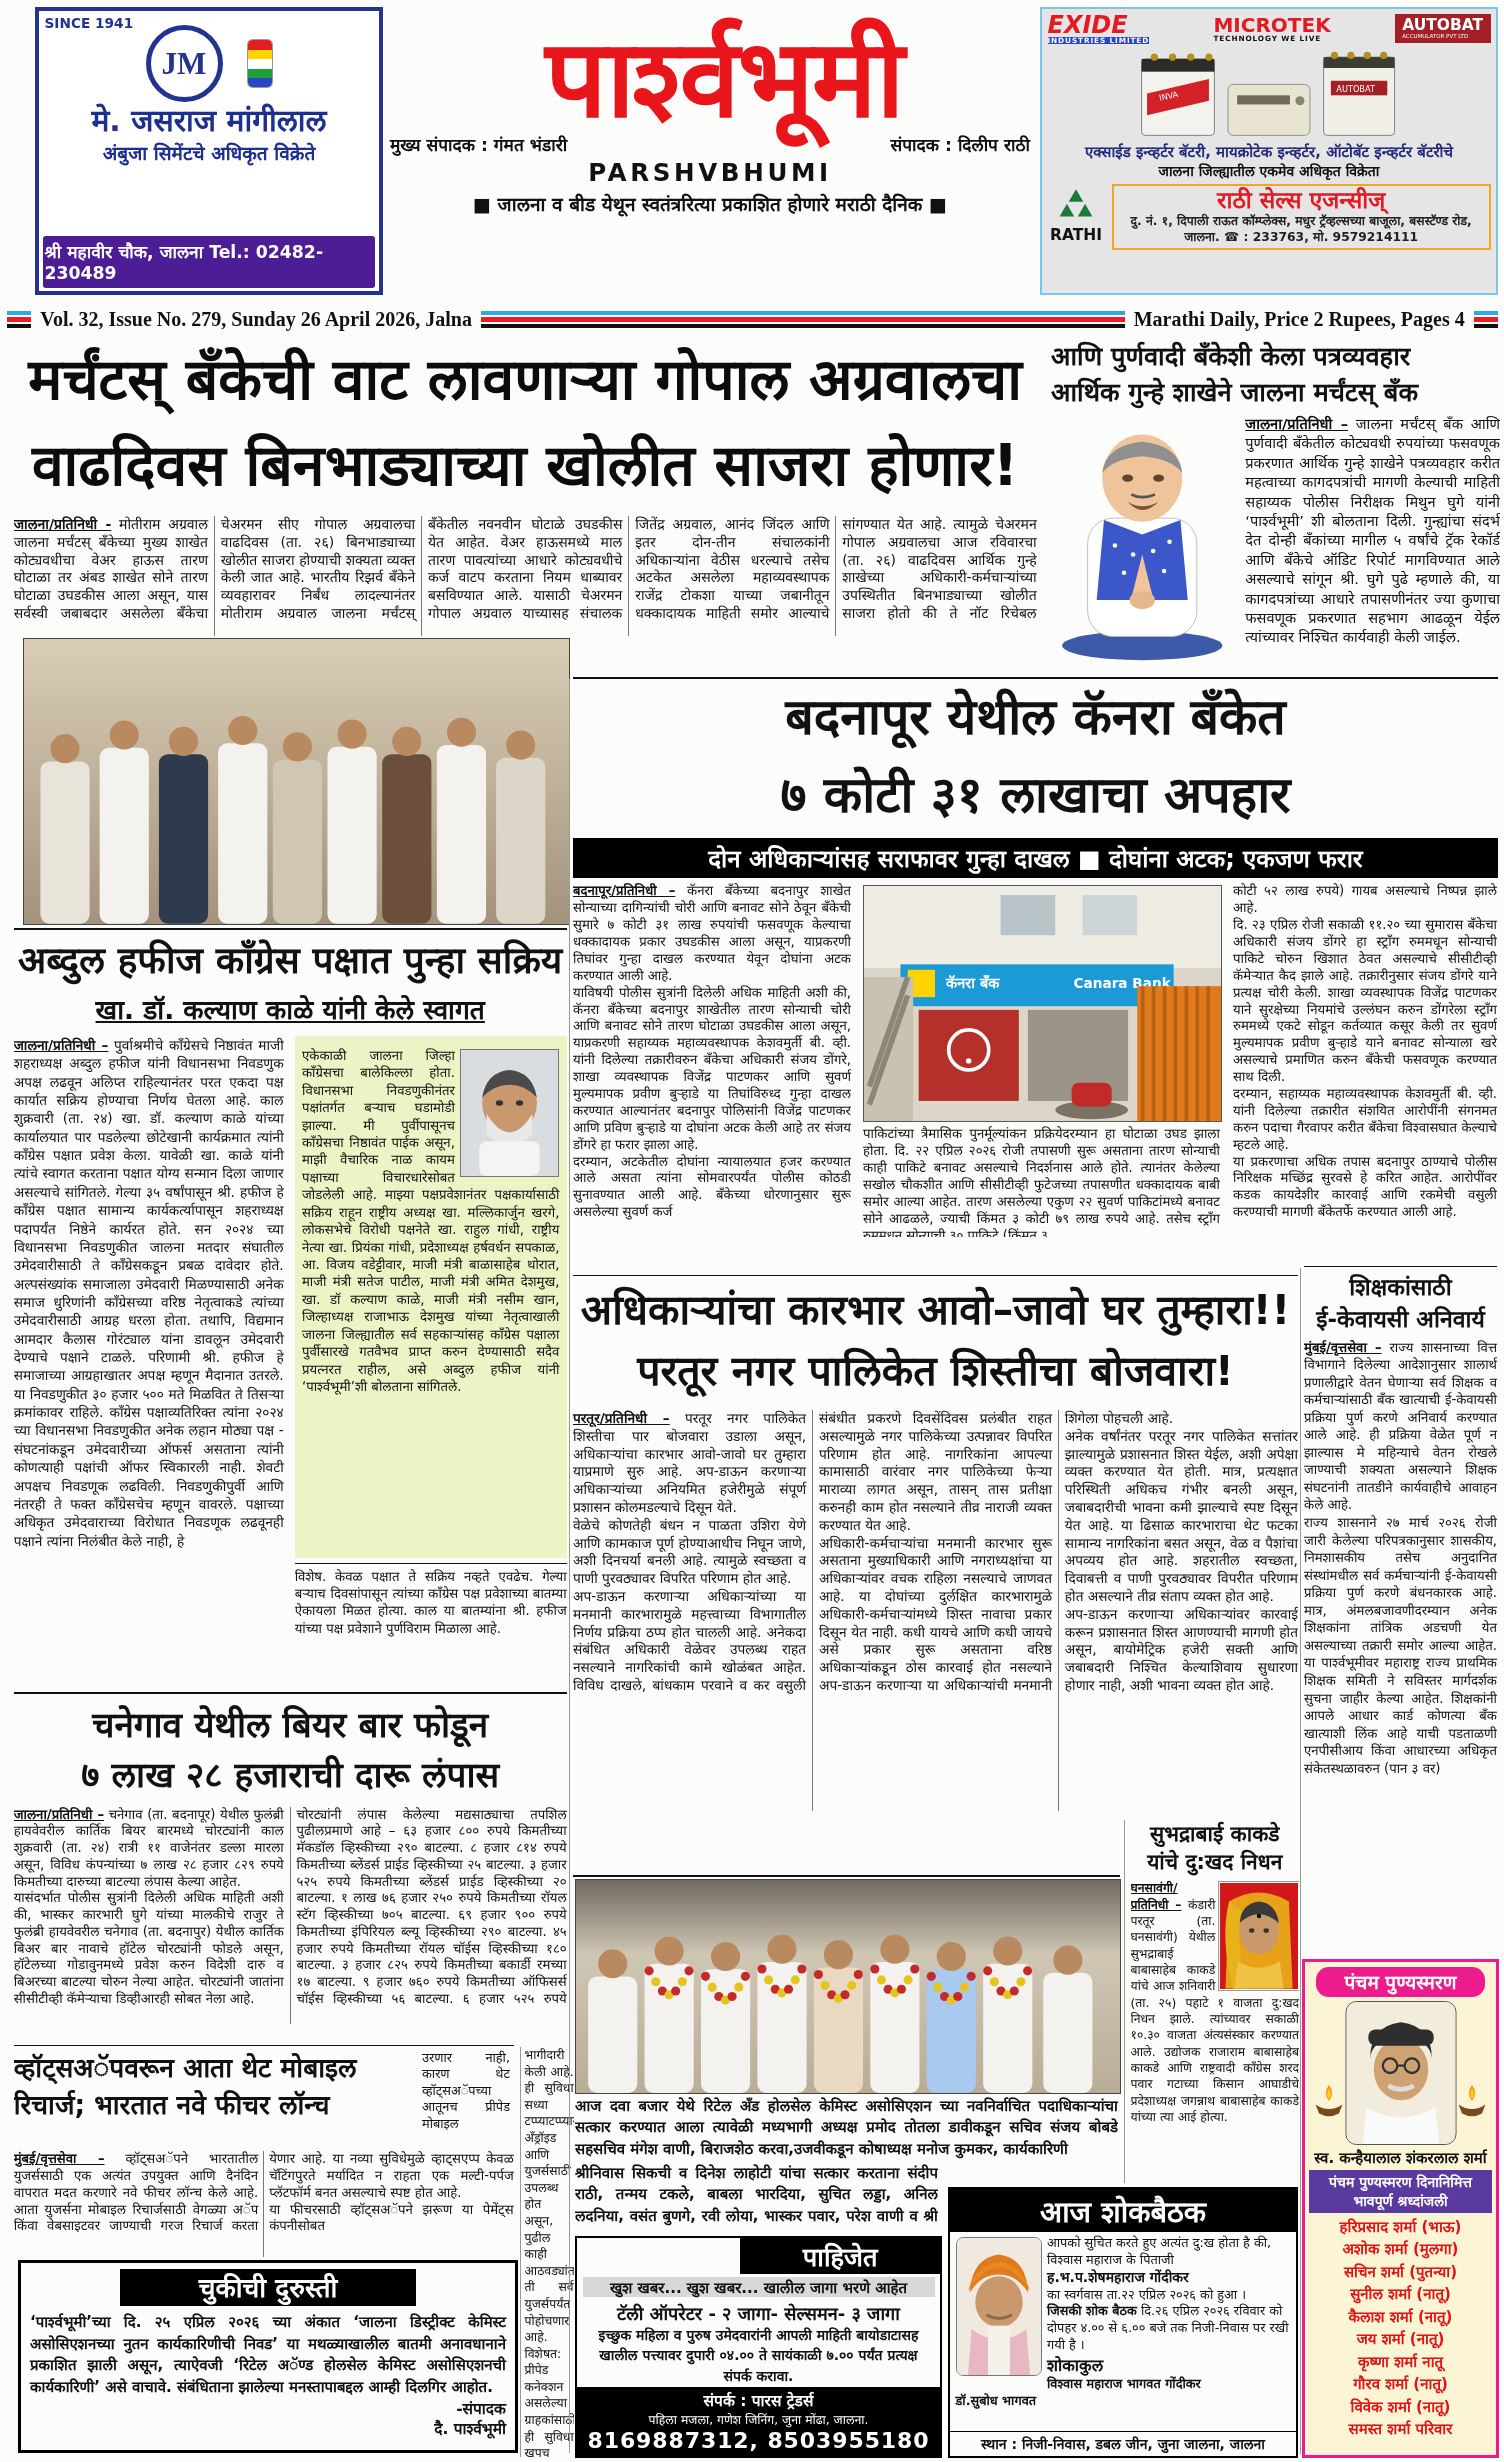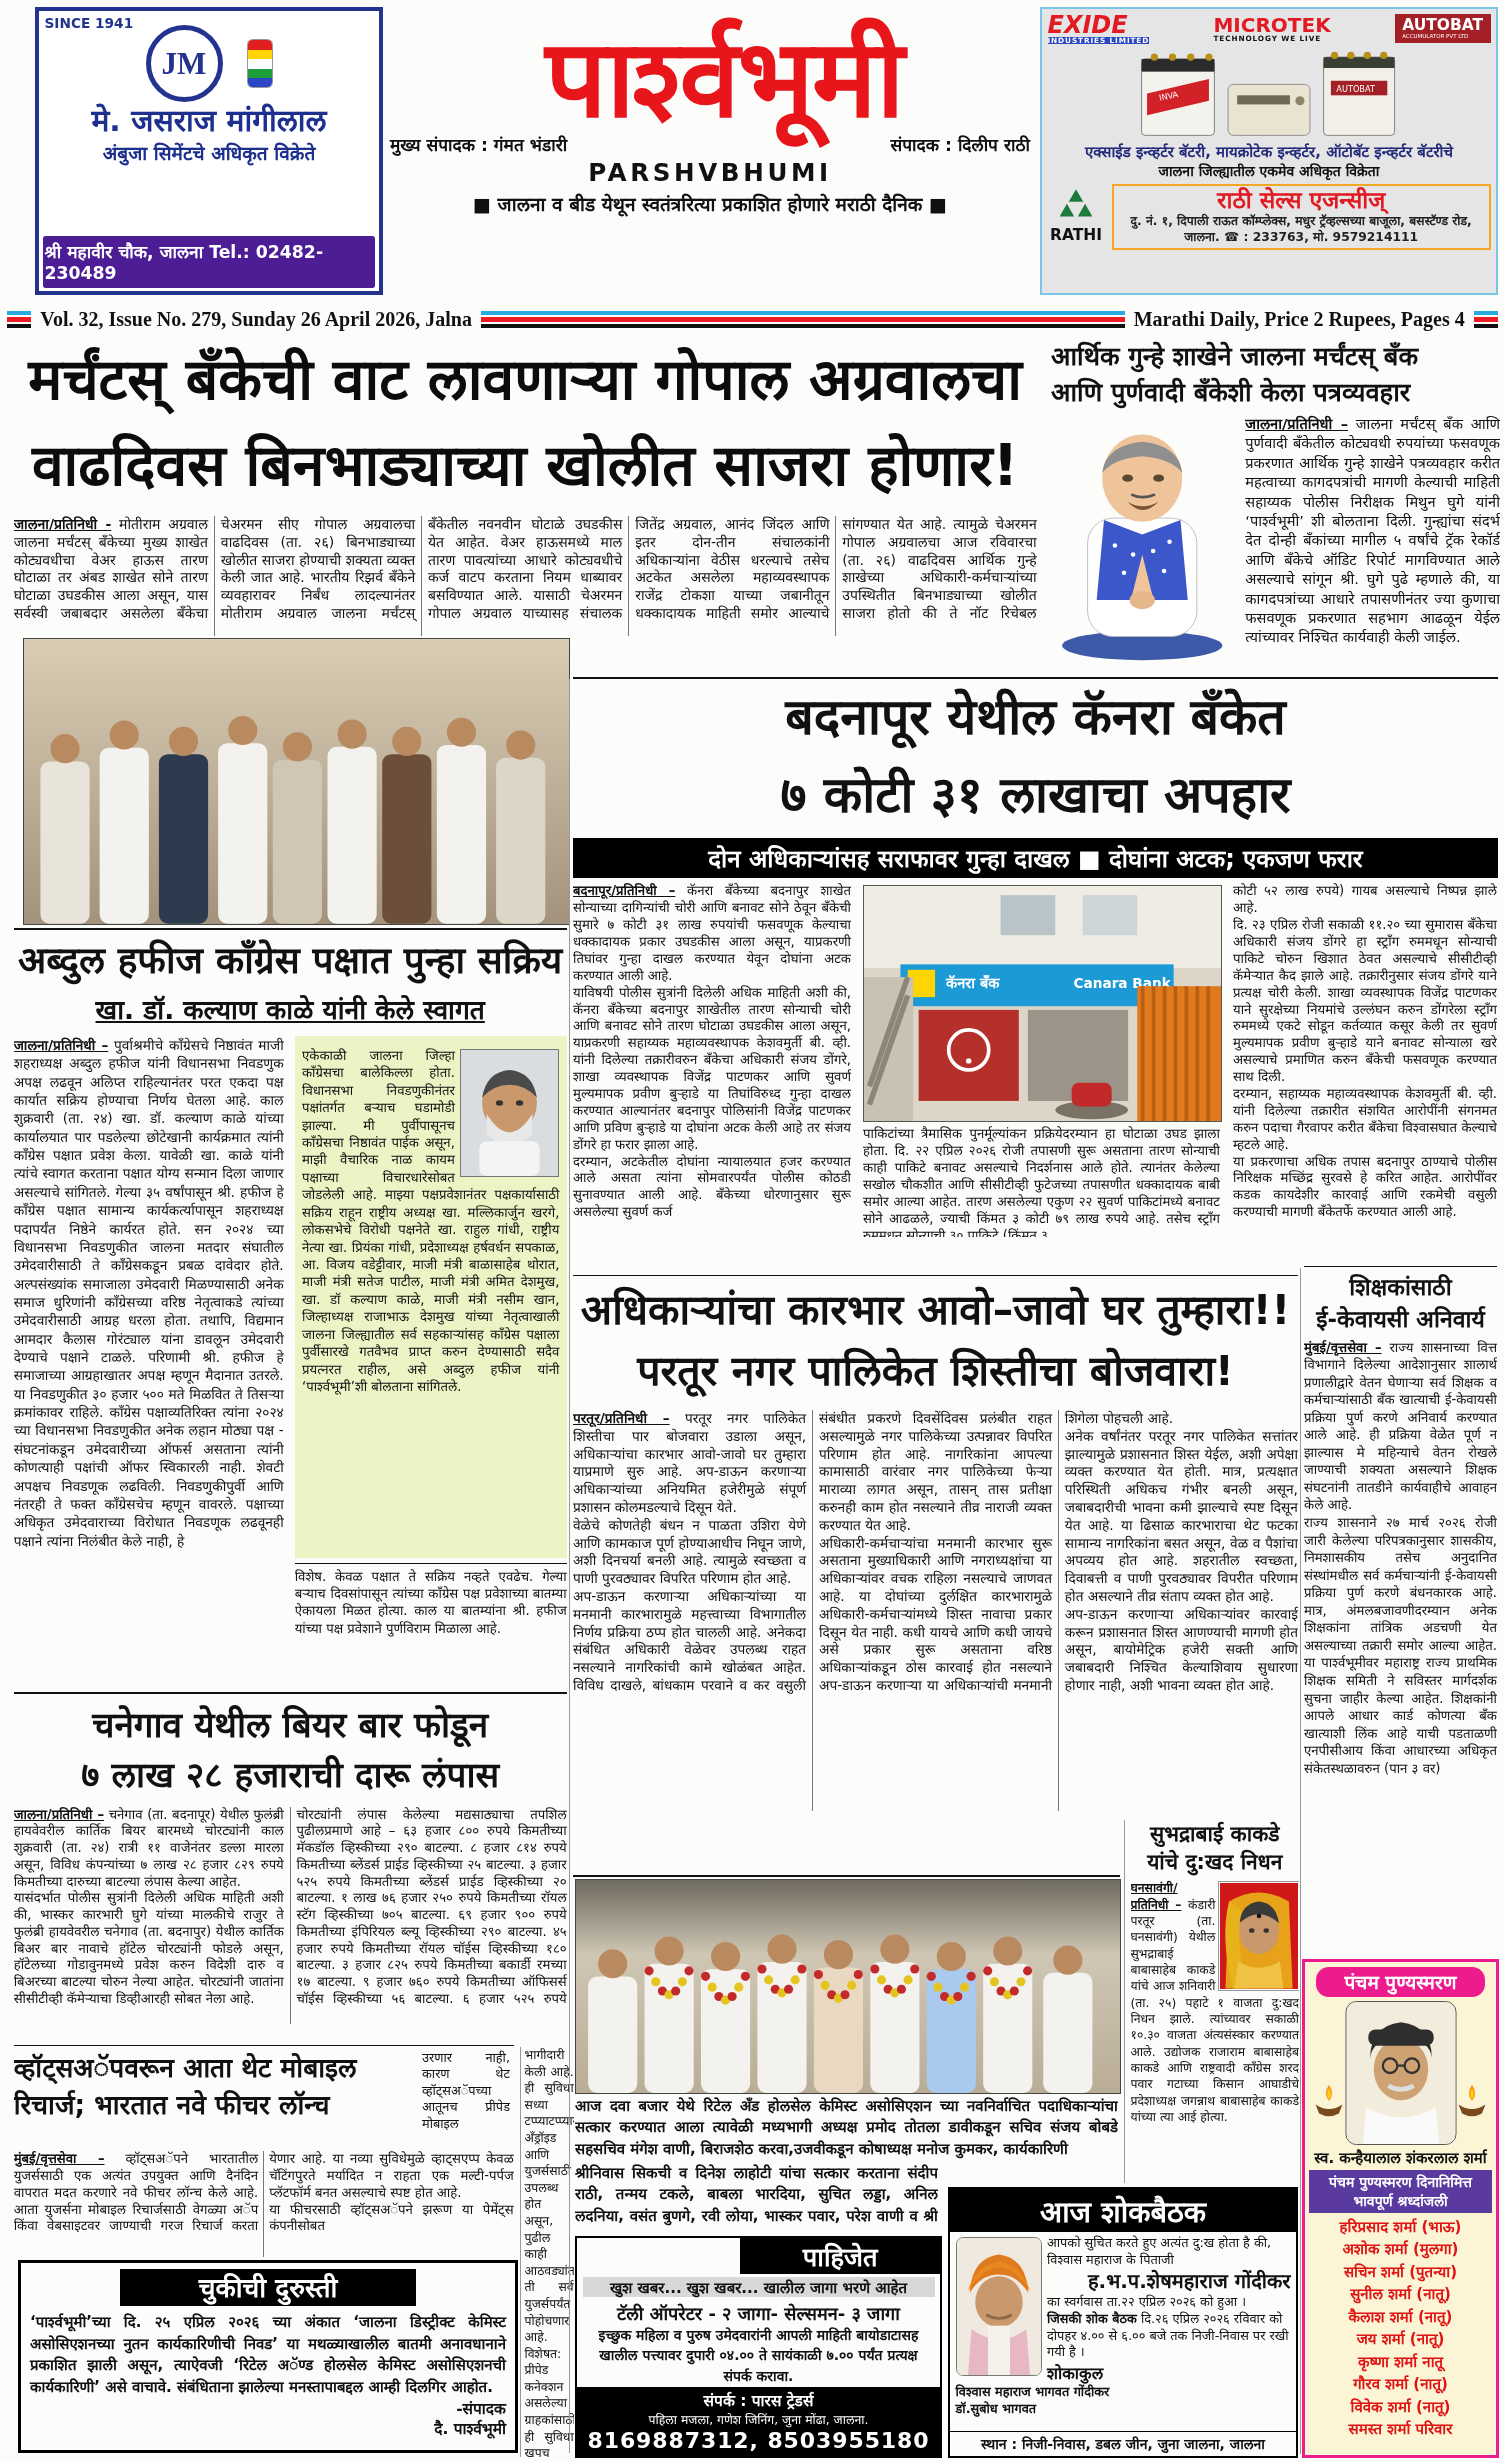--- a/index.html
+++ b/index.html
@@ -123,21 +123,21 @@
   #wanted .bd{font-size:14px;font-weight:600;text-align:center;line-height:1.45;padding:0 7.3px;}
   #wanted .contact{background:#000;color:#fff;text-align:center;margin-top:auto;padding:2.7px 0;}
   #wanted .contact .c1{font-size:15.5px;font-weight:800;}
   #wanted .contact .c2{font-size:12.3px;}
   #wanted .contact .c3{font-size:22px;font-weight:900;letter-spacing:0.9px;}
   
   #shok{left:948px;top:2187px;width:350px;height:271px;border:2.7px solid #000;box-sizing:border-box;display:flex;flex-direction:column;}
   #shok .t{background:#000;color:#fff;font-size:29px;font-weight:900;text-align:center;padding:1.8px 0;}
   #shok .body{padding:3.6px 5.5px;font-size:12.8px;line-height:1.3;overflow:hidden;flex:1;}
   .shok-face{float:left;width:84px;height:137px;margin:1.8px 5.5px 1.8px 0;border:0.9px solid #777;background:#efe9df;border-radius:7.3px;}
-  #shok .nm{font-size:20px;font-weight:900;text-align:right;}
+  #shok .nm{font-size:14px;font-weight:900;text-align:left;}
   #shok .b3{font-weight:900;}
   #shok .mt{font-size:16.4px;font-weight:900;margin-top:1.8px;}
   #shok .place{border-top:1.8px solid #000;font-size:14px;font-weight:800;text-align:center;padding:2.7px 0;}
   
   #obit{left:1124px;top:1820px;width:175px;height:363px;border-left:0.9px solid #999;padding-left:5.5px;box-sizing:border-box;}
   #obit .h{font-size:21px;font-weight:900;text-align:center;line-height:1.35;}
   #obit .bd{font-size:12.3px;line-height:1.33;margin-top:3.6px;overflow:hidden;height:301px;}
   .obit-face{float:right;width:78px;height:106px;margin:1.8px 0 3.6px 3.6px;border:1.8px solid #fff;outline:0.9px solid #999;background:#d01818;}
   
   #memorial{left:1302px;top:1959px;width:197px;height:499px;border:3.6px solid #ec1c8e;background:#fbf5d5;box-sizing:border-box;
@@ -256,22 +256,22 @@
     <div>मर्चंटस् बँकेची वाट लावणाऱ्या गोपाल अग्रवालचा</div>
     <div>वाढदिवस बिनभाड्याच्या खोलीत साजरा होणार!</div>
   </div>
   <div class="abs clip just" id="lead-body">
     <span class="u">जालना/प्रतिनिधी -</span>
     <span>मोतीराम अग्रवाल जालना मर्चंटस् बँकेच्या मुख्य शाखेत कोट्यवधीचा वेअर हाऊस तारण घोटाळा तर अंबड शाखेत सोने तारण घोटाळा उघडकीस आला असून, यास सर्वस्वी जबाबदार असलेला बँकेचा चेअरमन सीए गोपाल अग्रवालचा वाढदिवस (ता. २६) बिनभाड्याच्या खोलीत साजरा होण्याची शक्यता व्यक्त केली जात आहे. भारतीय रिझर्व बँकेने व्यवहारावर निर्बंध लादल्यानंतर मोतीराम अग्रवाल जालना मर्चंटस् बँकेतील नवनवीन घोटाळे उघडकीस येत आहेत. वेअर हाऊसमध्ये माल तारण पावत्यांच्या आधारे कोट्यवधीचे कर्ज वाटप करताना नियम धाब्यावर बसविण्यात आले. यासाठी चेअरमन गोपाल अग्रवाल याच्यासह संचालक जितेंद्र अग्रवाल, आनंद जिंदल आणि इतर दोन-तीन संचालकांनी अधिकाऱ्यांना वेठीस धरल्याचे तसेच अटकेत असलेला महाव्यवस्थापक राजेंद्र टोकशा याच्या जबानीतून धक्कादायक माहिती समोर आल्याचे सांगण्यात येत आहे. त्यामुळे चेअरमन गोपाल अग्रवालचा आज रविवारचा (ता. २६) वाढदिवस आर्थिक गुन्हे शाखेच्या अधिकारी-कर्मचाऱ्यांच्या उपस्थितीत बिनभाड्याच्या खोलीत साजरा होतो की ते नॉट रिचेबल असल्याने राना-वनात अथवा निर्जनस्थळी साजरा होतो, याकडे जालना मर्चंटस् बँकेचे खातेदार, ठेवीदार आणि नियमाने चालणाऱ्या संचालकांचे लक्ष लागून आहे.</span>
   </div>
 
   <div class="abs clip" id="side-story">
     <div class="sh">
+      <div>आणि पुर्णवादी बँकेशी केला पत्रव्यवहार</div>
       <div>आर्थिक गुन्हे शाखेने जालना मर्चंटस् बँक</div>
-      <div>आणि पुर्णवादी बँकेशी केला पत्रव्यवहार</div>
     </div>
     <div class="bd just">
       <svg class="cartoon" viewBox="0 0 205 268">
         <ellipse cx="100" cy="250" rx="88" ry="16" fill="#3d5aa8"></ellipse>
         <rect x="40" y="110" width="120" height="130" rx="28" fill="#fff" stroke="#bbb"></rect>
         <path d="M58 112 L100 128 L142 112 L150 200 L50 200 Z" fill="#3b57c9"></path>
         <circle cx="70" cy="140" r="2.5" fill="#fff"></circle>
           <circle cx="90" cy="150" r="2.5" fill="#fff"></circle>
           <circle cx="112" cy="146" r="2.5" fill="#fff"></circle>
           <circle cx="130" cy="136" r="2.5" fill="#fff"></circle>

